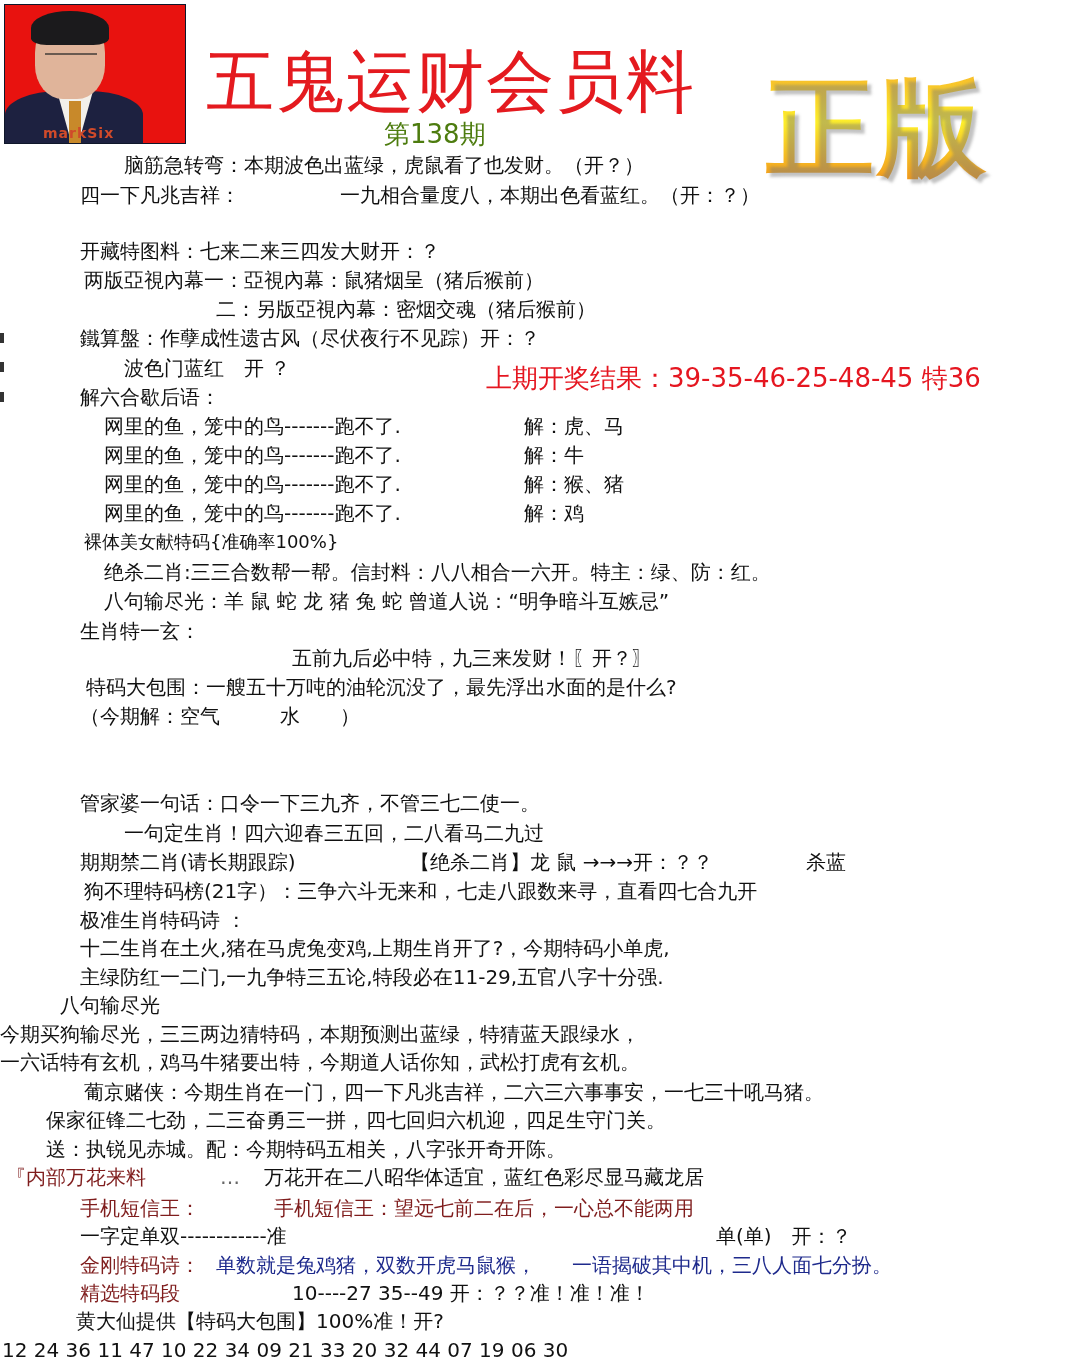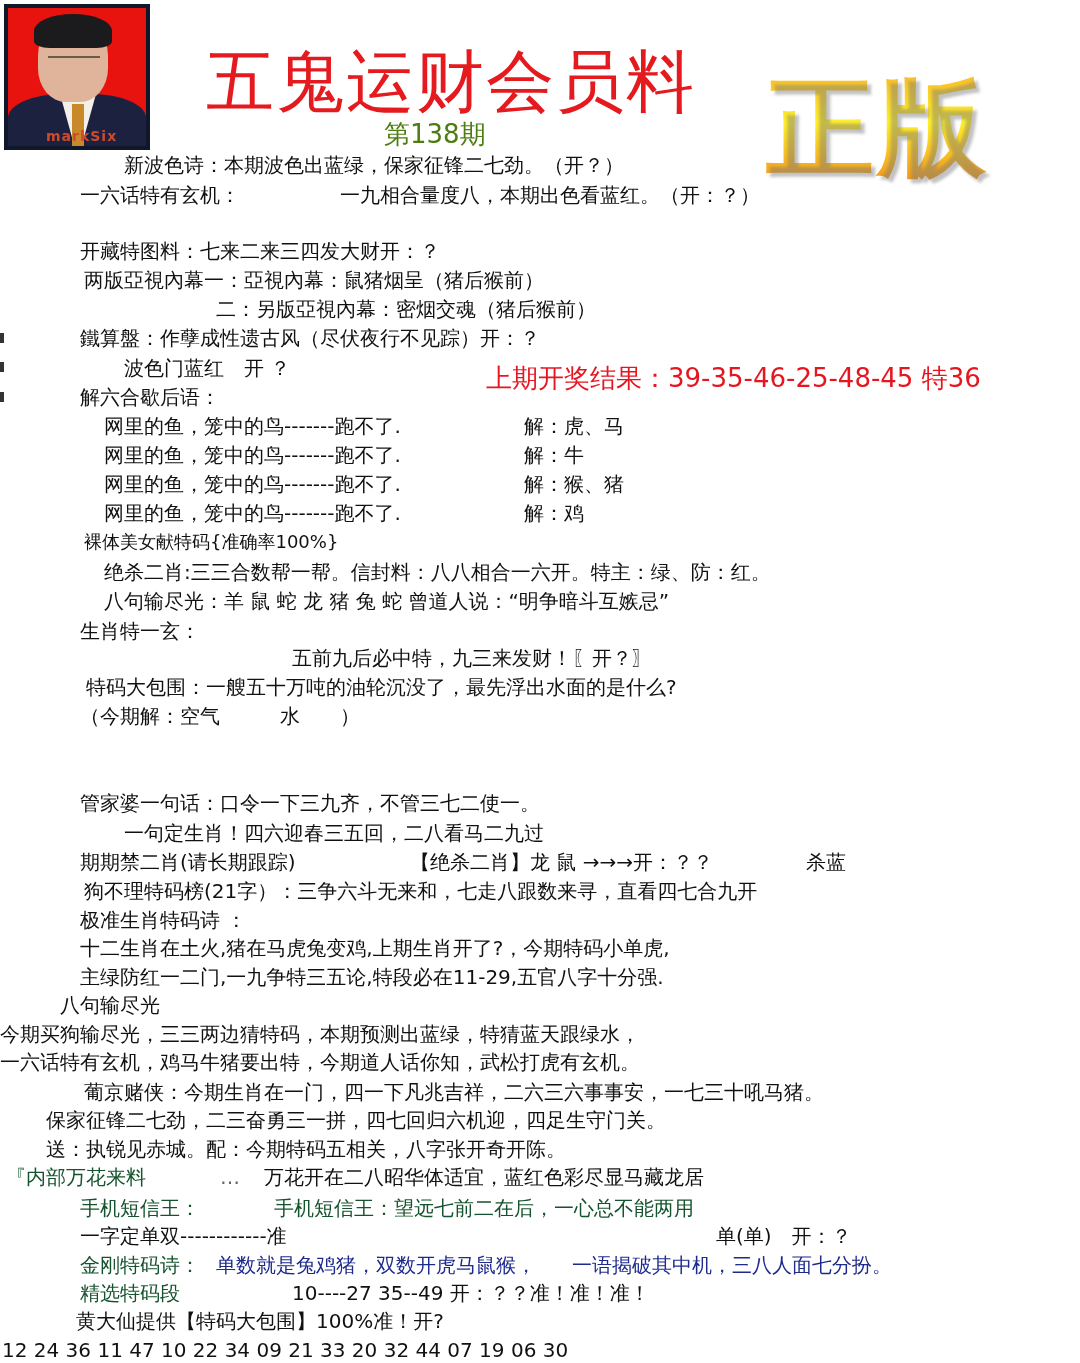--- a/index.html
+++ b/index.html
@@ -1,22 +1,22 @@
 <!DOCTYPE html>
 <html><head>
 <meta charset="utf-8">
 <style>
   html, body { margin: 0; padding: 0; background: #ffffff; }
   body { width: 1080px; height: 1363px; position: relative; overflow: hidden;
          font-family: "DejaVu Sans", "Liberation Sans", sans-serif; color: #111; }
   .ln { position: absolute; white-space: pre; font-size: 20px; line-height: 24px; color: #111; }
-  .darkred { color: #14532d; }
+  .darkred { color: #7f1d1d; }
   .navy { color: #1e2a8c; }
   .photo { position: absolute; left: 4px; top: 4px; width: 138px; height: 138px;
-           background: #e8120f; overflow: hidden; border: 4px solid #0f172a; }
+           background: #e8120f; overflow: hidden; border: 1px solid #0f172a; padding-left: 42px; }
   .photo .head { position: absolute; left: 30px; top: 10px; width: 70px; height: 84px;
                  border-radius: 45% 45% 40% 40%; background: #e0b49a; }
   .photo .hair { position: absolute; left: 26px; top: 6px; width: 78px; height: 34px;
                  border-radius: 50% 50% 20% 20%; background: #1b1a1c; }
   .photo .glasses { position: absolute; left: 40px; top: 48px; width: 52px; height: 10px;
                     border-top: 2px solid #6a5a50; }
   .photo .suit { position: absolute; left: 0; top: 86px; width: 138px; height: 60px;
                  background: #1d2140; border-radius: 40% 40% 0 0; }
   .photo .shirt { position: absolute; left: 52px; top: 86px; width: 36px; height: 52px;
                   background: #f3f0ea; clip-path: polygon(0 0,100% 0,60% 100%,40% 100%); }
@@ -50,22 +50,22 @@
 </div>
 
 <div class="title">五鬼运财会员料</div>
 <div class="issue">第138期</div>
 <div class="zhengban">正版</div>
 
 <div class="edge-mark" style="top:333px"></div>
 <div class="edge-mark" style="top:362px"></div>
 <div class="edge-mark" style="top:392px"></div>
 
-<div class="ln" style="left:124px;top:153px">新波色诗：本期波色出蓝绿，保家征锋二七劲。（开？）</div>
-<div class="ln" style="left:80px;top:183px">一六话特有玄机：</div>
+<div class="ln" style="left:124px;top:153px">脑筋急转弯：本期波色出蓝绿，虎鼠看了也发财。（开？）</div>
+<div class="ln" style="left:80px;top:183px">四一下凡兆吉祥：</div>
 <div class="ln" style="left:340px;top:183px">一九相合量度八，本期出色看蓝红。（开：？）</div>
 
 <div class="ln" style="left:80px;top:239px">开藏特图料：七来二来三四发大财开：？</div>
 <div class="ln" style="left:84px;top:268px">两版亞視內幕一：亞視內幕：鼠猪烟呈（猪后猴前）</div>
 <div class="ln" style="left:216px;top:297px">二：另版亞視內幕：密烟交魂（猪后猴前）</div>
 <div class="ln" style="left:80px;top:326px">鐵算盤：作孽成性遗古风（尽伏夜行不见踪）开：？</div>
 <div class="ln" style="left:124px;top:356px">波色门蓝红　开 ？</div>
 <div class="result">上期开奖结果：39-35-46-25-48-45 特36</div>
 <div class="ln" style="left:80px;top:385px">解六合歇后语：</div>
 

